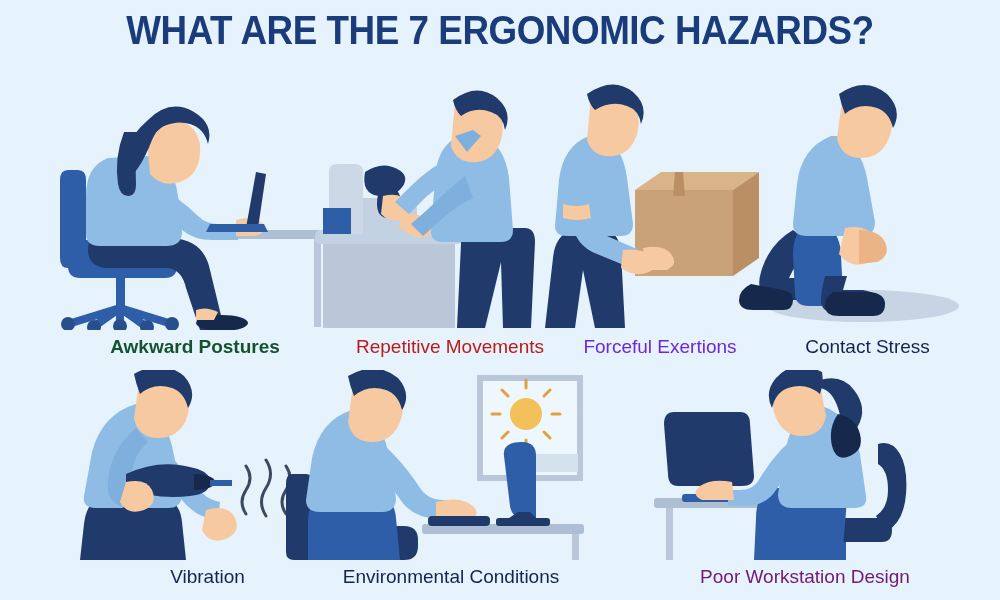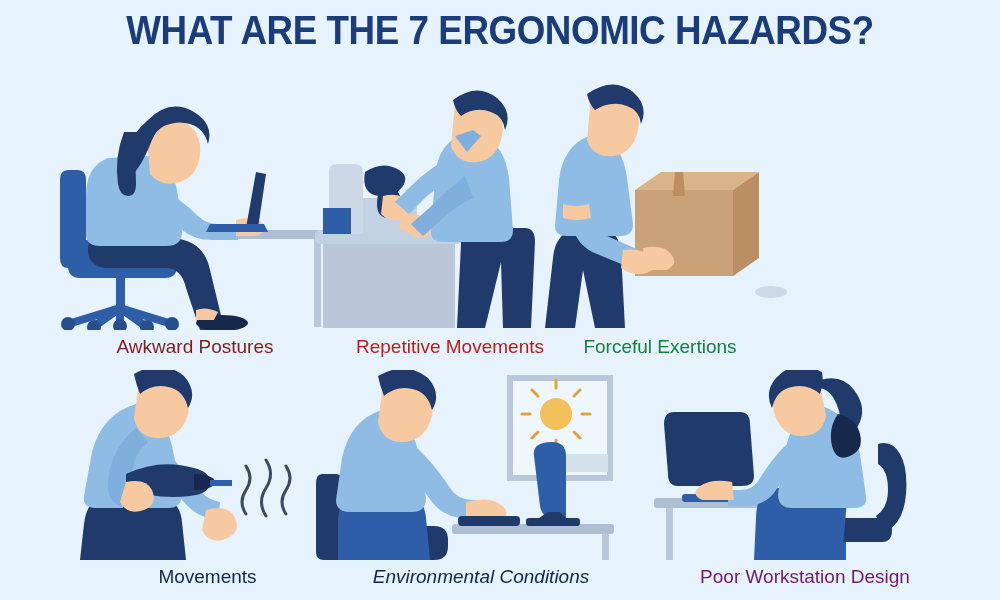--- a/index.html
+++ b/index.html
@@ -27,21 +27,21 @@
     white-space:nowrap;
   }
 
   
   #c1{left:50px;  top:80px; width:290px;height:290px;}
   #c2{left:305px; top:80px; width:290px;height:290px;}
   #c3{left:525px; top:80px; width:270px;height:290px;}
   #c4{left:735px; top:80px; width:265px;height:290px;}
   
   #c5{left:70px;  top:370px;width:275px;height:225px;}
-  #c6{left:316px; top:370px;width:330px;height:225px;font-style:italic;}
+  #c6{left:286px; top:370px;width:330px;height:225px;}
   #c7{left:640px; top:370px;width:330px;height:225px;}
 
   #c1 .caption,#c2 .caption,#c3 .caption,#c4 .caption{top:256px;}
   #c5 .caption,#c6 .caption,#c7 .caption{top:196px;}
 </style>
 </head>
 <body style="background: rgb(230, 243, 252);">
 
 <div id="poster" style="background: rgb(230, 243, 252);">
 
@@ -74,21 +74,21 @@
 
       <path d="M186 140 q14 -4 22 0 q8 4 6 10 q-2 6 -12 6 h-16z" fill="#f6c9a0"></path>
 
       <path d="M96 46 q18 -16 38 -4 q18 10 16 32 q-2 22 -20 28 q-18 6 -30 -8z" fill="#f6c9a0"></path>
       <path d="M98 40 q22 -22 46 -8 q20 12 14 32 q-4 -16 -18 -20 q-12 -4 -26 2 q-8 4 -12 14 q-14 36 -28 40 q-6 -34 24 -60z" fill="#1f3a6b"></path>
       <path d="M74 52 q-10 26 -6 52 q2 12 10 12 q8 0 8 -12 q-2 -28 6 -52z" fill="#1f3a6b"></path>
 
       <path d="M196 148 l10 -56 l10 2 l-8 54z" fill="#1f3a6b"></path>
       <path d="M160 144 h54 l4 8 h-62z" fill="#2f5ea8"></path>
     </svg>
-    <div class="caption" style="color: #7f1d1d;">Awkward Postures</div>
+    <div class="caption" style="color: #14532d; font-weight: bold;">Awkward Postures</div>
   </div>
 
   <div class="cell" id="c2">
     <svg class="art" width="290" height="250" viewBox="0 0 290 250">
 
       <rect x="18" y="160" width="132" height="88" fill="#b9c7d8"></rect>
       <rect x="10" y="150" width="148" height="14" rx="5" fill="#c3d2e2"></rect>
       <path d="M24 96 h34 v58 h-34z" fill="#ccd8e6"></path>
       <path d="M24 92 q0 -8 8 -8 h18 q8 0 8 8 v6 h-34z" fill="#ccd8e6"></path>
       <path d="M58 118 h46 q8 0 8 10 v26 h-54z" fill="#c3d2e2"></path>
@@ -133,23 +133,47 @@
       <path d="M98 170 q18 -2 28 6 q10 10 -2 16 q-14 6 -28 -4z" fill="#f6c9a0"></path>
       <path d="M118 168 q20 -4 28 6 q8 10 -4 16 h-22z" fill="#f6c9a0"></path>
 
       <path d="M38 124 q14 4 26 0 l2 14 q-14 4 -28 0z" fill="#f6c9a0"></path>
 
       <path d="M66 16 q22 -12 38 4 q14 14 8 34 q-6 20 -24 22 q-20 2 -26 -16z" fill="#f6c9a0"></path>
       <path d="M62 14 q26 -18 46 -2 q16 14 8 32 q-2 -14 -14 -18 q-16 -6 -32 4 q-6 -6 -8 -16z" fill="#1f3a6b"></path>
 
       <ellipse cx="246" cy="212" rx="16" ry="6" fill="#c0cede" opacity="0.7"></ellipse>
     </svg>
-    <div class="caption" style="color: #15803d;">Forceful Exertions</div>
-  </div>
-
+    <div class="caption" style="color: #6d28d9;">Forceful Exertions</div>
+  </div>
+
+  <div class="cell" id="c4">
+    <svg class="art" width="265" height="250" viewBox="0 0 265 250">
+
+      <ellipse cx="128" cy="226" rx="96" ry="16" fill="#c0cede" opacity="0.85"></ellipse>
+
+      <path d="M58 150 q-24 14 -32 42 q-6 20 8 28 h34 q10 0 10 -10 q0 -10 -12 -12 h-12 q10 -22 26 -32z" fill="#1f3a6b"></path>
+      <path d="M16 204 q-12 6 -12 16 q0 10 14 10 h30 q10 0 10 -10 q0 -8 -10 -10z" fill="#16294d"></path>
+
+      <path d="M76 140 q-18 10 -18 34 l2 40 q0 12 14 12 h22 q12 0 12 -12 l-2 -38 q0 -20 -14 -32z" fill="#2f5ea8"></path>
+      <path d="M90 196 q-4 16 -4 24 q0 12 12 12 h34 q10 0 10 -10 q0 -10 -14 -12 h-20 l4 -14z" fill="#1f3a6b"></path>
+      <path d="M98 212 q-8 6 -8 14 q0 10 14 10 h34 q12 0 12 -12 q0 -10 -14 -12z" fill="#16294d"></path>
+
+      <path d="M96 56 q-30 12 -34 48 l-4 40 q0 12 14 12 h54 q14 0 14 -14 l-8 -44 q-6 -32 -30 -42z" fill="#8fbce4"></path>
+
+      <path d="M110 82 q16 18 24 44 q6 18 -4 30 l-16 -4 q6 -12 0 -26 q-10 -24 -22 -36z" fill="#8fbce4"></path>
+
+      <path d="M110 148 q22 -4 30 10 q10 16 -6 24 q-18 8 -30 -8z" fill="#f6c9a0"></path>
+      <path d="M124 150 q20 0 26 12 q6 14 -8 20 l-18 2z" fill="#eab487"></path>
+
+      <path d="M108 14 q24 -10 40 8 q14 16 6 36 q-8 20 -28 20 q-20 0 -24 -20z" fill="#f6c9a0"></path>
+      <path d="M104 14 q26 -18 48 0 q16 16 6 34 q-4 -16 -16 -20 q-18 -6 -32 6 q-4 -10 -6 -20z" fill="#1f3a6b"></path>
+    </svg>
+    <div class="caption" style="color: rgb(18, 36, 79);">Contact Stress</div>
+  </div>
 
   <div class="cell" id="c5">
     <svg class="art" width="275" height="190" viewBox="0 0 275 190">
 
       <path d="M26 130 q-10 6 -12 24 l-4 36 h106 l-4 -38 q-2 -20 -16 -22z" fill="#1f3a6b"></path>
 
       <path d="M66 34 q-34 10 -44 48 l-8 44 q-2 12 12 12 h72 q14 0 14 -14 l-10 -48 q-8 -34 -36 -42z" fill="#8fbce4"></path>
 
       <path d="M66 58 q-26 22 -28 54 q-2 18 12 24 l18 -16 q-8 -6 -6 -18 q2 -18 16 -30z" fill="#7fafdc"></path>
 
@@ -166,21 +190,21 @@
 
       <path d="M70 6 q24 -10 40 8 q14 16 6 36 q-8 18 -28 18 q-20 0 -24 -20z" fill="#f6c9a0"></path>
       <path d="M64 4 q28 -16 50 2 q14 16 4 32 q-4 -16 -16 -20 q-18 -6 -32 6 q-4 -10 -6 -20z" fill="#1f3a6b"></path>
 
       <g stroke="#3b4a5e" stroke-width="3" fill="none" stroke-linecap="round">
         <path d="M176 96 q8 12 0 24 q-8 12 0 24"></path>
         <path d="M196 90 q9 14 0 28 q-9 14 0 28"></path>
         <path d="M216 96 q8 12 0 24 q-8 12 0 24"></path>
       </g>
     </svg>
-    <div class="caption" style="color: rgb(18, 36, 79);">Movements</div>
+    <div class="caption" style="color: rgb(18, 36, 79);">Vibration</div>
   </div>
 
   <div class="cell" id="c6">
     <svg class="art" width="330" height="190" viewBox="0 0 330 190">
 
       <rect x="194" y="8" width="100" height="100" fill="#eef7fd" stroke="#b9c7d8" stroke-width="6"></rect>
       <rect x="248" y="84" width="44" height="18" fill="#d4e2ee"></rect>
 
       <circle cx="240" cy="44" r="16" fill="#f3c05a"></circle>
       <g stroke="#e0a23c" stroke-width="3" stroke-linecap="round">

